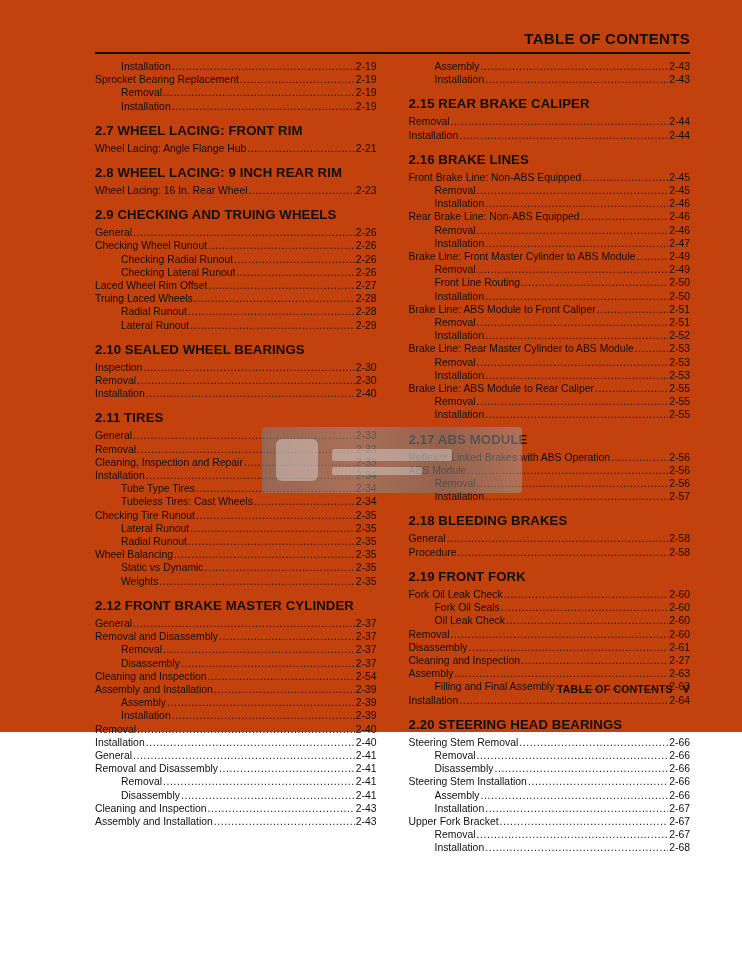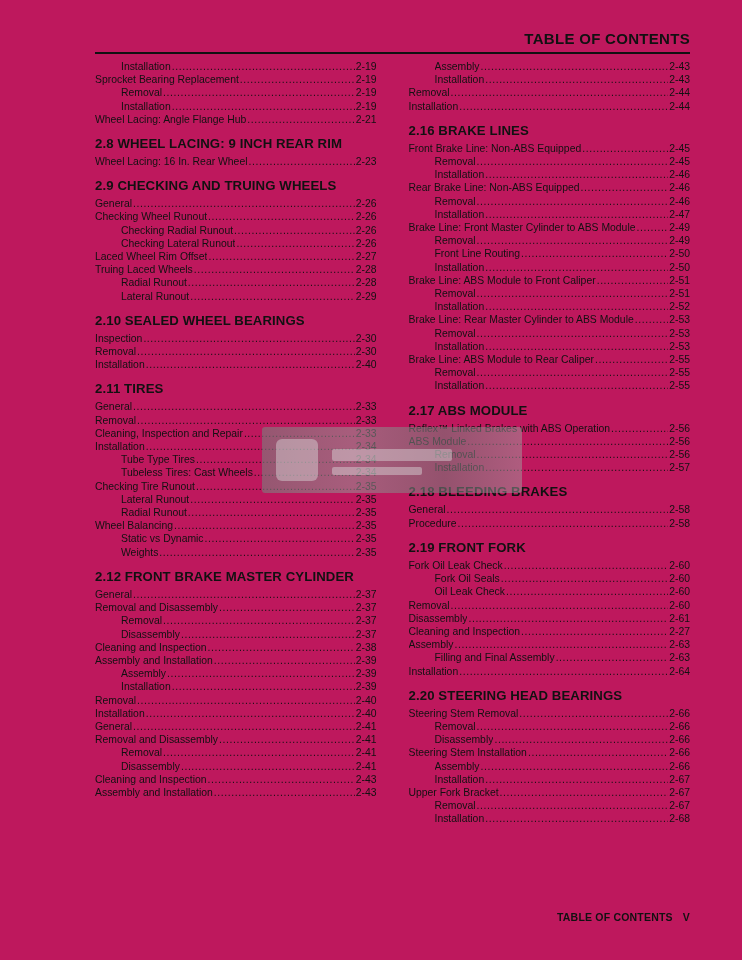--- a/index.html
+++ b/index.html
@@ -11,22 +11,22 @@
     width: 742px;
     height: 960px;
     font-family: "Liberation Sans", sans-serif;
     color: #111;
     position: relative;
     overflow: hidden;
   }
   .page {
     position: relative;
     width: 742px;
-    height: 960px;
-    background: #be185d;
+    height: 732px;
+    background: #c2410c;
   }
   .page-header {
     position: absolute;
     top: 30px;
     left: 95px;
     right: 52px;
     text-align: right;
     border-bottom: 2px solid #111;
     padding-bottom: 4px;
   }
@@ -139,20 +139,21 @@
         <div class="toc-row indent-1">
           <span class="toc-label">Removal</span>
           <span class="toc-dots"></span>
           <span class="toc-page">2-19</span>
         </div>
         <div class="toc-row indent-1">
           <span class="toc-label">Installation</span>
           <span class="toc-dots"></span>
           <span class="toc-page">2-19</span>
         </div>
+        <div class="section-heading">2.7 WHEEL LACING: FRONT RIM</div>
         <div class="toc-row indent-0">
           <span class="toc-label">Wheel Lacing: Angle Flange Hub</span>
           <span class="toc-dots"></span>
           <span class="toc-page">2-21</span>
         </div>
         <div class="section-heading">2.8 WHEEL LACING: 9 INCH REAR RIM</div>
         <div class="toc-row indent-0">
           <span class="toc-label">Wheel Lacing: 16 In. Rear Wheel</span>
           <span class="toc-dots"></span>
           <span class="toc-page">2-23</span>
@@ -292,21 +293,21 @@
           <span class="toc-page">2-37</span>
         </div>
         <div class="toc-row indent-1">
           <span class="toc-label">Disassembly</span>
           <span class="toc-dots"></span>
           <span class="toc-page">2-37</span>
         </div>
         <div class="toc-row indent-0">
           <span class="toc-label">Cleaning and Inspection</span>
           <span class="toc-dots"></span>
-          <span class="toc-page">2-38</span>
+          <span class="toc-page">2-54</span>
         </div>
         <div class="toc-row indent-0">
           <span class="toc-label">Assembly and Installation</span>
           <span class="toc-dots"></span>
           <span class="toc-page">2-39</span>
         </div>
         <div class="toc-row indent-1">
           <span class="toc-label">Assembly</span>
           <span class="toc-dots"></span>
           <span class="toc-page">2-39</span>
@@ -361,20 +362,21 @@
         <div class="toc-row indent-1">
           <span class="toc-label">Assembly</span>
           <span class="toc-dots"></span>
           <span class="toc-page">2-43</span>
         </div>
         <div class="toc-row indent-1">
           <span class="toc-label">Installation</span>
           <span class="toc-dots"></span>
           <span class="toc-page">2-43</span>
         </div>
+        <div class="section-heading">2.15 REAR BRAKE CALIPER</div>
         <div class="toc-row indent-0">
           <span class="toc-label">Removal</span>
           <span class="toc-dots"></span>
           <span class="toc-page">2-44</span>
         </div>
         <div class="toc-row indent-0">
           <span class="toc-label">Installation</span>
           <span class="toc-dots"></span>
           <span class="toc-page">2-44</span>
         </div>

